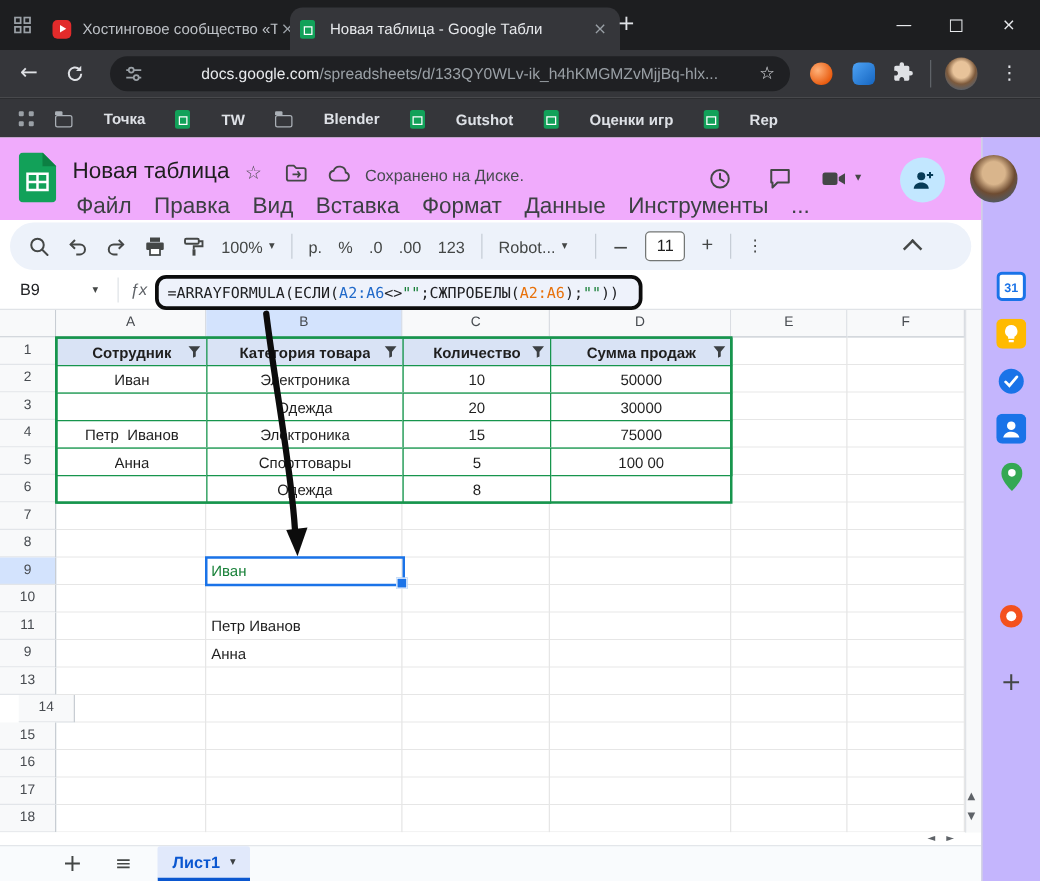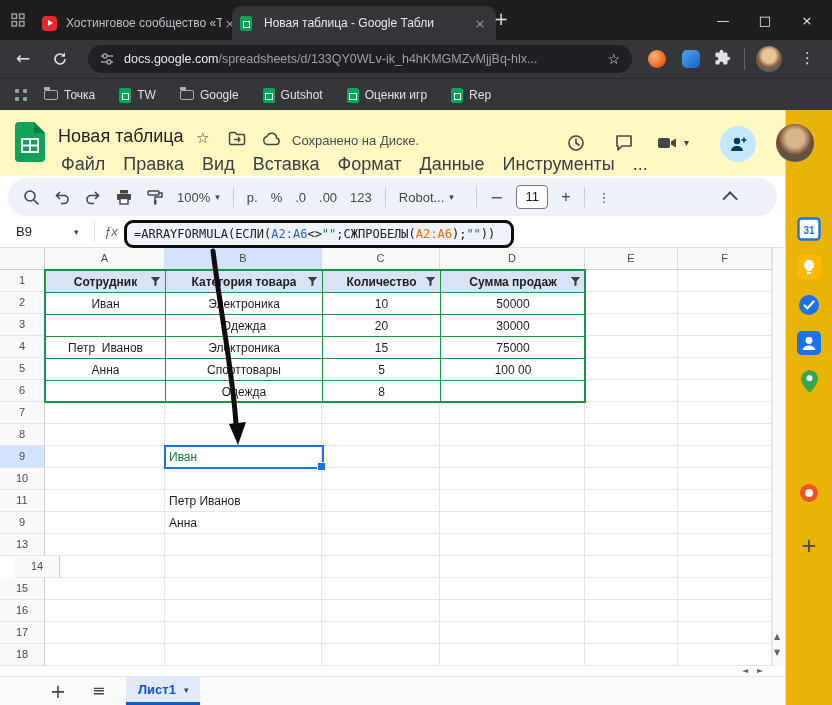--- a/index.html
+++ b/index.html
@@ -26,42 +26,42 @@
   .winbtn{width:42px;text-align:center;color:#e8eaed;font-size:13px;}
 
   
   #navbar{position:absolute;left:0;top:40px;width:832px;height:38px;background:#35363a;}
   #navbar>*{position:absolute;}
   .nav-back{left:16px;top:8px;color:#dfe1e5;font-size:17px;}
   .nav-refresh{left:52px;top:11px;}
   .url-pill{left:88px;top:5px;width:544px;height:28px;background:#1f2023;border-radius:14px;display:flex;align-items:center;padding:0 12px;box-sizing:border-box;}
   .tune{margin-right:10px;display:flex;}
   .url-text{flex:1;min-width:0;overflow:hidden;white-space:nowrap;font-size:12.5px;}
-  .url-domain{color:#e8eaed;}
+  .url-domain{color:#e8eaed;margin-left:37px;}
   .url-path{color:#9aa0a6;}
   .url-star{margin-left:8px;color:#dfe1e5;font-size:14px;}
   .ext{width:18px;height:18px;border-radius:50%;top:10px;}
   .ext-orange{left:648px;background:radial-gradient(circle at 35% 35%,#ffb27a,#e8590c 75%);}
   .ext-blue{left:682px;border-radius:5px;background:linear-gradient(135deg,#4ea3f5,#1565c0);}
   .ext-puzzle{left:714px;top:9px;}
   .nav-sep{left:744px;top:8px;width:1px;height:22px;background:#5f6368;}
   .nav-avatar{left:756px;top:6px;width:26px;height:26px;border-radius:50%;background:radial-gradient(circle at 50% 38%,#e8c39a 0 32%,#7d5a3c 55%,#39648f 100%);}
   .nav-kebab{left:800px;top:9px;color:#dfe1e5;font-size:15px;}
 
   
   #bookmarksbar{position:absolute;left:0;top:78px;width:832px;height:32px;background:#35363a;border-top:1px solid #2a2b2e;box-sizing:border-box;}
   .bm-apps{position:absolute;left:14px;top:9px;}
   #bookmark-items{position:absolute;left:44px;top:0;height:32px;display:flex;align-items:center;gap:24px;}
-  .bm-item{display:flex;align-items:center;gap:6px;}
+  .bm-item{display:flex;align-items:flex-end;gap:25px;font-weight:bold;}
   .bm-label{font-size:12px;color:#dee1e6;white-space:nowrap;}
   .ico-folder{display:inline-block;width:14px;height:10px;border:1.5px solid #aab0b6;border-radius:2px;position:relative;box-sizing:border-box;}
   .ico-folder::before{content:"";position:absolute;left:-1px;top:-4px;width:6px;height:2.5px;background:#aab0b6;border-radius:1px 1px 0 0;}
 
   
-  #appheader{position:absolute;left:0;top:110px;width:832px;height:66px;background:#fef9c3;}
+  #appheader{position:absolute;left:0;top:110px;width:832px;height:66px;background:#f0abfc;}
   #appheader>*{position:absolute;}
   .logo{left:15px;top:122px;}
   .doc-title{left:58px;top:16px;font-size:18px;color:#1f1f1f;}
   .t-star{left:196px;top:19px;color:#444746;font-size:15px;}
   .t-folder{left:228px;top:21px;}
   .t-cloud{left:262px;top:21px;}
   .saved{left:292px;top:23px;font-size:13px;color:#474b50;}
   #menubar{left:52px;top:42px;height:24px;display:flex;align-items:center;}
   .menu-item{padding:0 9px;font-size:18px;color:#3c4043;white-space:nowrap;}
   .h-history{left:566px;top:23px;}
@@ -126,21 +126,21 @@
   
   #sheetbar{position:absolute;left:0;top:676px;width:785px;height:29px;background:#f9fbfd;border-top:1px solid #e3e6ea;box-sizing:border-box;}
   #sheetbar>*{position:absolute;}
   .sb-add{left:50px;top:3px;font-size:19px;color:#444746;}
   .sb-all{left:92px;top:4px;font-size:16px;color:#444746;}
   .sb-tab{left:126px;top:0;height:28px;padding:0 12px;display:flex;align-items:center;gap:8px;background:#e1e9fb;border-bottom:3px solid #0b57d0;box-sizing:border-box;border-radius:2px 2px 0 0;}
   .sb-tab span:first-child{font-size:13px;font-weight:bold;color:#0b57d0;}
   .sb-tab .dd{color:#3c4043;}
 
   
-  #sidepanel{position:absolute;left:785px;top:110px;width:47px;height:595px;background:#eab308;border-left:1px solid #d5d9de;box-sizing:border-box;}
+  #sidepanel{position:absolute;left:785px;top:110px;width:47px;height:595px;background:#c4b5fd;border-left:1px solid #d5d9de;box-sizing:border-box;}
   .sp{position:absolute;left:10px;width:26px;height:26px;display:flex;align-items:center;justify-content:center;}
   .sp-cal{top:106px;}
   .sp-keep{top:144px;}
   .sp-tasks{top:182px;}
   .sp-contacts{top:220px;}
   .sp-maps{top:258px;}
   .sp-addon{top:370px;}
   .sp-add{top:422px;font-size:20px;color:#444746;}
 
   
@@ -222,21 +222,21 @@
         <div class="bm-item">
           <span class="ico-folder"></span>
           <span class="bm-label">Точка</span>
         </div>
         <div class="bm-item">
           <span class="ico-doc"></span>
           <span class="bm-label">TW</span>
         </div>
         <div class="bm-item">
           <span class="ico-folder"></span>
-          <span class="bm-label">Google</span>
+          <span class="bm-label">Blender</span>
         </div>
         <div class="bm-item">
           <span class="ico-doc"></span>
           <span class="bm-label">Gutshot</span>
         </div>
         <div class="bm-item">
           <span class="ico-doc"></span>
           <span class="bm-label">Оценки игр</span>
         </div>
         <div class="bm-item">

